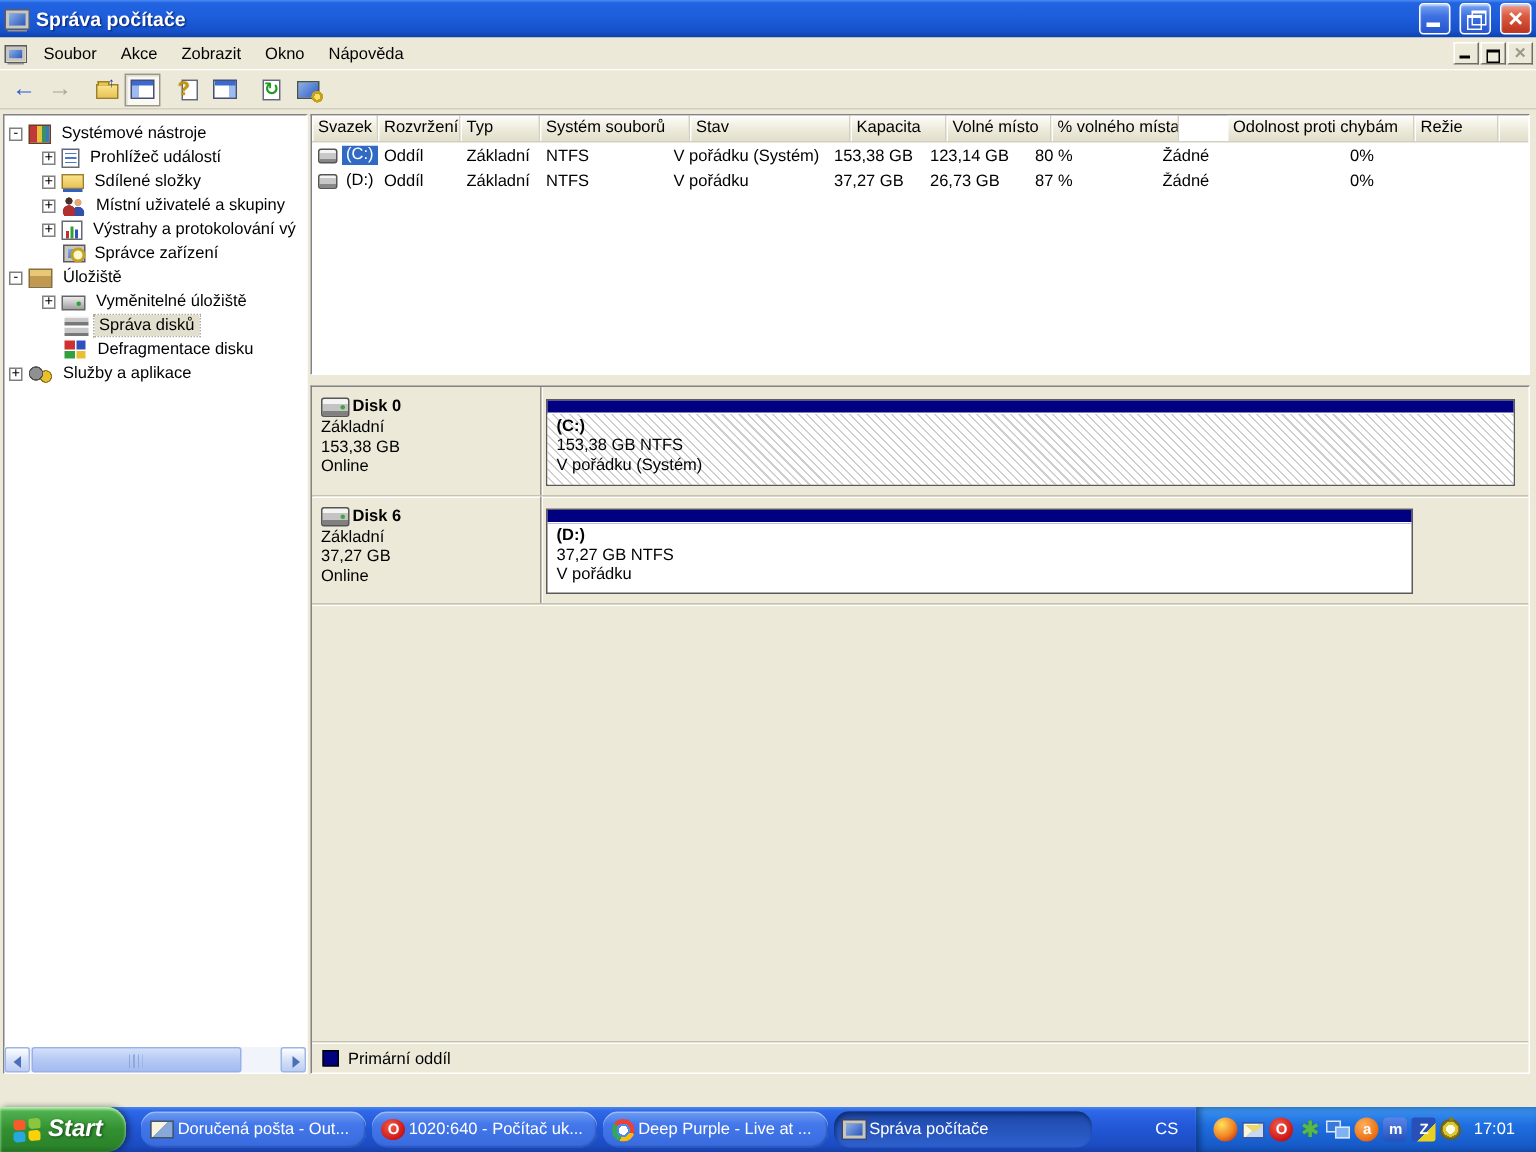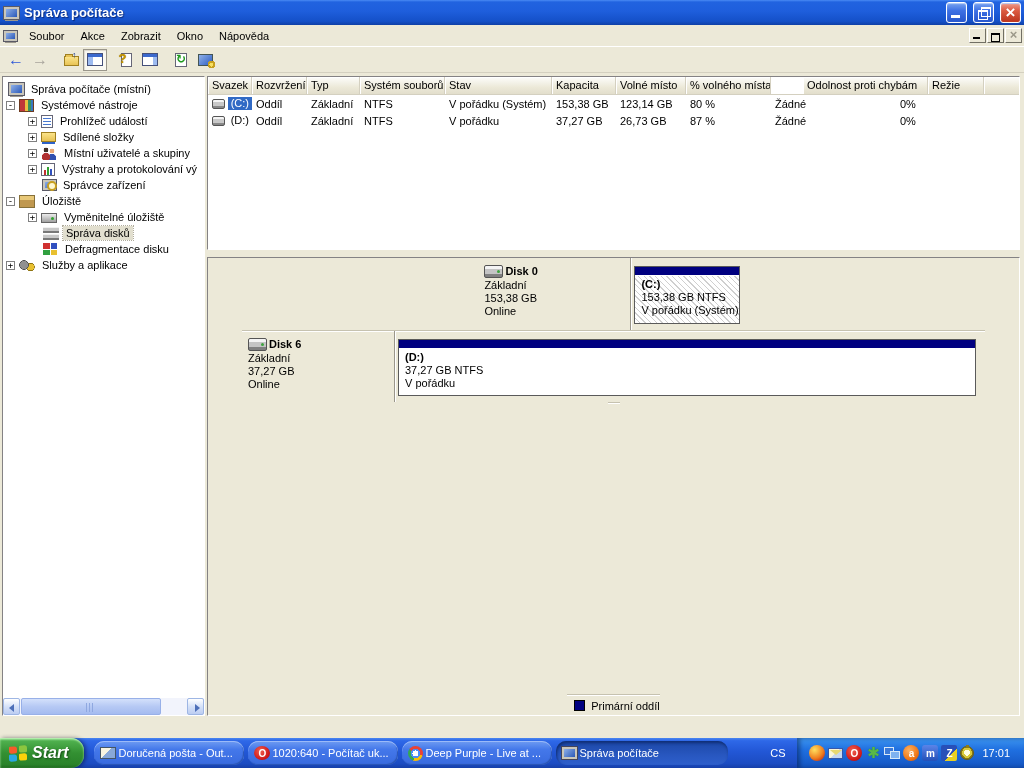--- a/index.html
+++ b/index.html
@@ -111,21 +111,21 @@
       box-shadow:inset 1px 1px 0 #fff; padding:2px 0 0 4px; white-space:nowrap; overflow:hidden; flex:none; }
   .vol-hcell.fill { flex:1; border-right:none; }
   .vol-row { display:flex; height:17px; align-items:center; }
   .vol-cell { padding-left:4px; white-space:nowrap; overflow:hidden; flex:none; display:flex; align-items:center; }
   .vol-label { padding:0 3px 1px 3px; }
   .vol-label.sel { background:#316AC5; color:#fff; }
 
   .splitter { height:7px; background:#ECE9D8; }
 
   .graph-view { flex:1; background:#ECE9D8; border:1px solid; border-color:#848284 #fff #fff #848284;
-      display:flex; flex-direction:column; overflow:hidden;align-items:center; }
+      display:flex; flex-direction:column; overflow:hidden; }
   .disk-row { height:72px; display:flex; flex:none; }
   .disk-row + .disk-row { border-top:1px solid #C6C2B0; box-shadow:inset 0 1px 0 #fff; }
   .disk-info { width:153px; flex:none; border-right:1px solid #9A968A; box-shadow:1px 0 0 #fff; padding:7px 4px 0 6px; line-height:13px; }
   .disk-info .head { display:flex; align-items:center; font-weight:bold; margin-bottom:1px; white-space:nowrap; }
   .disk-info .head .ic { margin-right:2px; }
   .disk-graph { flex:1; display:flex; padding:8px 9px 6px 3px; }
   .part-bar { border:1px solid #5A5A5A; background:#fff; display:flex; flex-direction:column; }
   .part-bar.grow { flex:1; }
   .part-strip { height:9px; border-bottom:1px solid #fff; flex:none; }
   .part-body { flex:1; padding:2px 0 0 6px; line-height:13px; white-space:nowrap; overflow:hidden; }
@@ -246,24 +246,20 @@
     <span class="tb-btn">
       <span class="tbi tbi-refresh"></span>
     </span>
     <span class="tb-btn">
       <span class="tbi tbi-disk-console"></span>
     </span>
   </div>
 
 <div class="main">
   <div class="tree-panel" id="tree-panel">
-    <div class="tree-item lv0">
-        <span class="ic ic-computer"></span>
-        <span class="tree-label">Správa počítače (místní)</span>
-      </div>
       <div class="tree-item lv1">
         <span class="expander">-</span>
         <span class="ic ic-system-tools"></span>
         <span class="tree-label">Systémové nástroje</span>
       </div>
       <div class="tree-item lv2">
         <span class="expander">+</span>
         <span class="ic ic-event-viewer"></span>
         <span class="tree-label">Prohlížeč událostí</span>
       </div>
@@ -318,21 +314,21 @@
       <span class="sb-btn right"></span>
     </div>
   </div>
 
   <div class="right-pane">
     <div class="vol-list">
       <div class="vol-header" id="vol-header">
           <span class="vol-hcell" style="width: 44px;">Svazek</span>
           <span class="vol-hcell" style="width: 55px;">Rozvržení</span>
           <span class="vol-hcell" style="width: 53px;">Typ</span>
-          <span class="vol-hcell" style="width: 85px;">Systém souborů</span>
+          <span class="vol-hcell" style="width: 100px;">Systém souborů</span>
           <span class="vol-hcell" style="width: 107px;">Stav</span>
           <span class="vol-hcell" style="width: 64px;">Kapacita</span>
           <span class="vol-hcell" style="width: 70px;">Volné místo</span>
           <span class="vol-hcell" style="width: 85px;">% volného místa</span>
           <span class="vol-hcell" style="width: 125px; margin-left: 32px;">Odolnost proti chybám</span>
           <span class="vol-hcell" style="width: 56px;">Režie</span>
           <span class="vol-hcell fill"></span>
         </div>
       <div id="vol-rows">
           <div class="vol-row">

